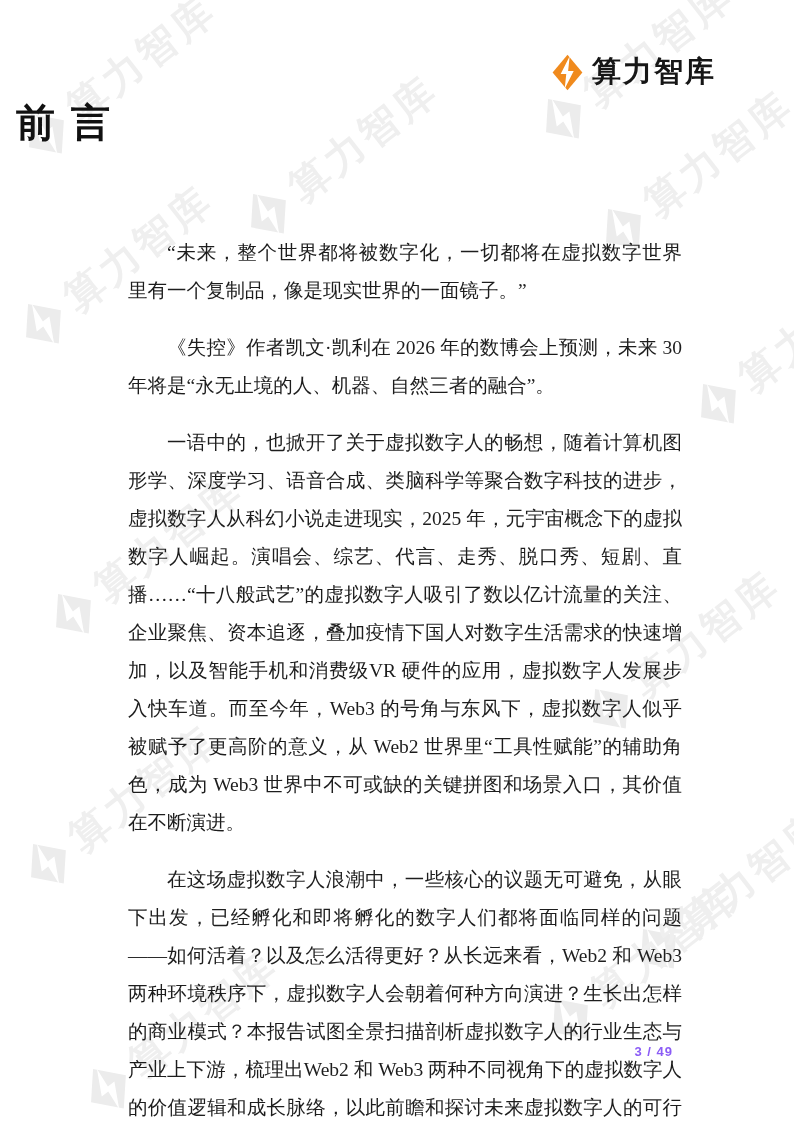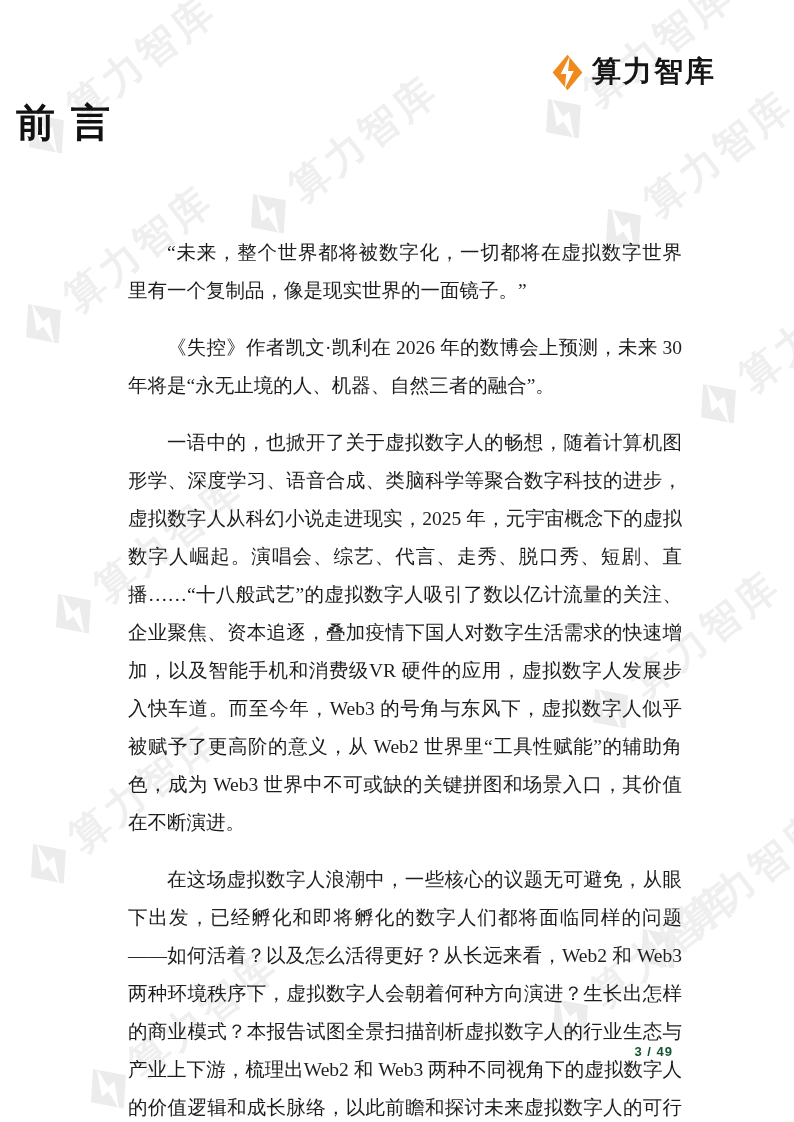--- a/index.html
+++ b/index.html
@@ -63,21 +63,21 @@
     text-indent:2em;
   }
   
   .pagenum{
     position:absolute;
     right:121px;bottom:63px;z-index:2;
     font-family:"Liberation Sans","DejaVu Sans",sans-serif;
     font-weight:bold;
     font-size:13px;
     letter-spacing:1px;
-    color:#14532d;
+    color:#8b5cf6;
   }
 </style>
 </head>
 <body>
 
 <div class="page">
 
   <div class="wm-layer" id="wm-layer">
       <div class="wm" style="left: 28px; top: 120px;">
         <span>

